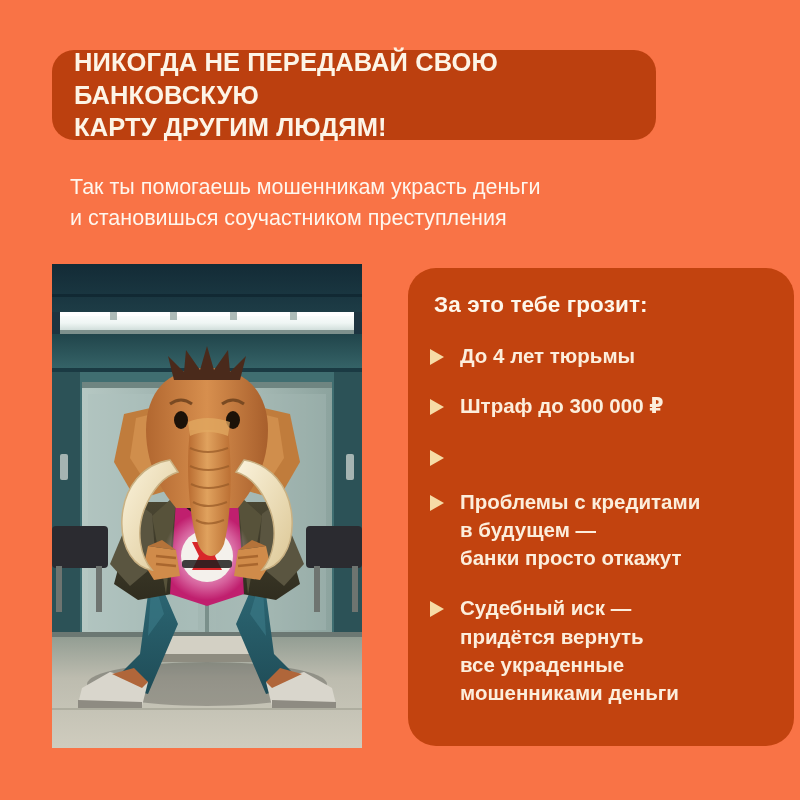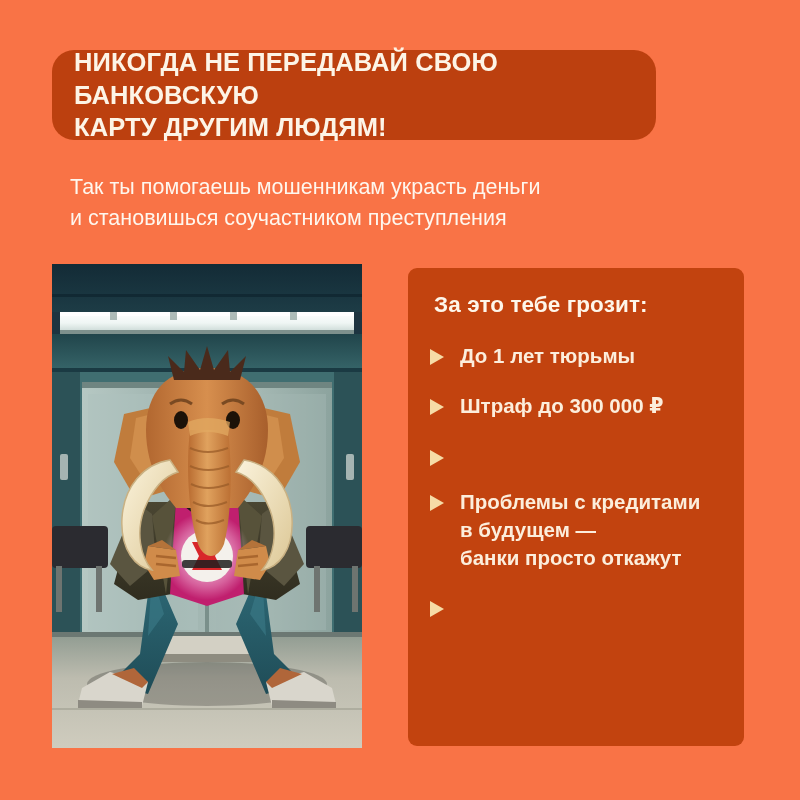--- a/index.html
+++ b/index.html
@@ -72,24 +72,24 @@
     background: #1d3440;
   }
 
   .illustration svg { display: block; width: 100%; height: 100%; }
 
   
   .penalty-card {
     position: absolute;
     left: 408px;
     top: 268px;
-    width: 336px;
+    width: 386px;
     height: 478px;
     background: #C2430F;
-    border-radius: 9px;
+    border-radius: 28px;
     padding: 24px 22px 18px 22px;
   }
 
   .penalty-heading {
     color: #FEF6EA;
     font-size: 22.5px;
     font-weight: bold;
     letter-spacing: 0.1px;
     margin-bottom: 24px;
     margin-left: 4px;
@@ -332,21 +332,21 @@
     <div class="penalty-heading">За это тебе грозит:</div>
 
     <ul class="penalty-list">
 
       <li class="penalty-item">
         <span class="bullet-arrow">
           <svg width="14" height="16" viewBox="0 0 14 16">
               <polygon points="0,0 14,8 0,16" fill="#F6DCA6"></polygon>
             </svg>
         </span>
-        <span class="penalty-text">До 1 лет тюрьмы</span>
+        <span class="penalty-text">До 4 лет тюрьмы</span>
       </li>
 
       <li class="penalty-item">
         <span class="bullet-arrow">
           <svg width="14" height="16" viewBox="0 0 14 16">
               <polygon points="0,0 14,8 0,16" fill="#F6DCA6"></polygon>
             </svg>
         </span>
         <span class="penalty-text">Штраф до 300 000 ₽</span>
       </li>
@@ -369,18 +369,22 @@
 в будущем —
 банки просто откажут</span>
       </li>
 
       <li class="penalty-item">
         <span class="bullet-arrow">
           <svg width="14" height="16" viewBox="0 0 14 16">
               <polygon points="0,0 14,8 0,16" fill="#F6DCA6"></polygon>
             </svg>
         </span>
+        <span class="penalty-text">Судебный иск —
+придётся вернуть
+все украденные
+мошенниками деньги</span>
       </li>
 
     </ul>
   </div>
 
 </div>
 
 </body></html>

